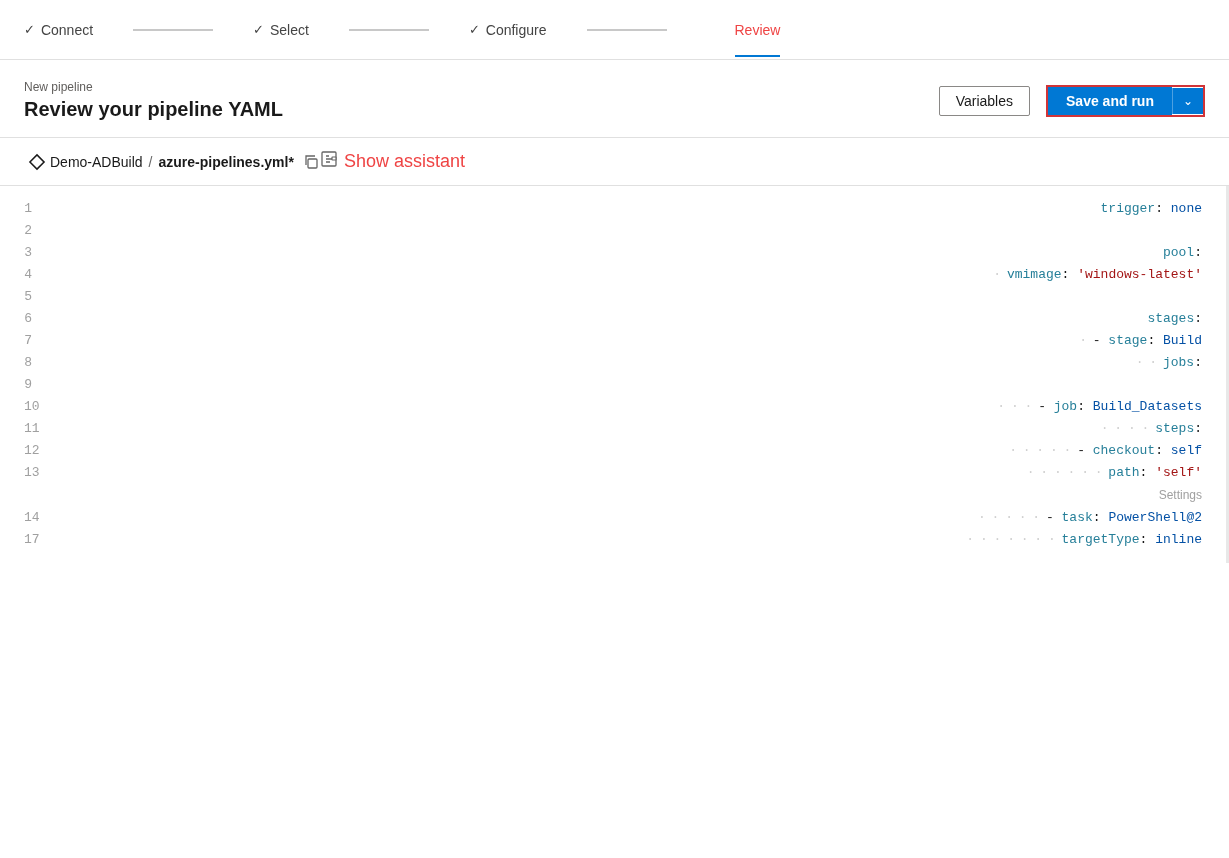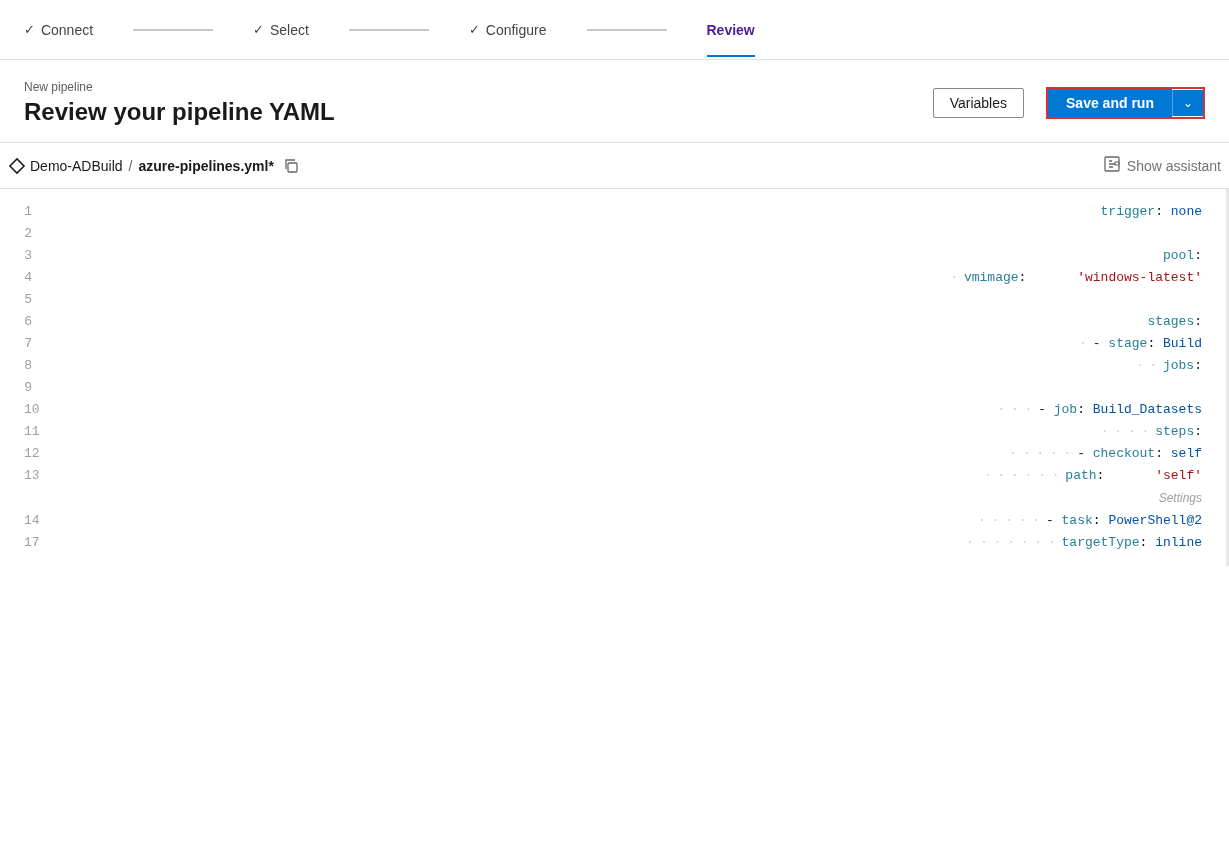--- a/index.html
+++ b/index.html
@@ -21,22 +21,23 @@
     .step-item {
       display: flex;
       align-items: center;
       gap: 6px;
       padding: 0 40px 0 0;
       font-size: 14px;
       color: #666;
       position: relative;
     }
     .step-item.active {
-      color: #4c1d95;
-      font-weight: 700;
+      color: #ef4444;
+      font-weight: 400;
+      margin-left: 28px;
     }
     .step-item.active::after {
       content: '';
       position: absolute;
       bottom: -19px;
       left: 0;
       right: 40px;
       height: 2px;
       background: #0078d4;
     }
@@ -62,28 +63,28 @@
       display: flex;
       justify-content: space-between;
     }
     .page-header-left {}
     .breadcrumb {
       font-size: 12px;
       color: #605e5c;
       margin-bottom: 4px;
     }
     .page-title {
-      font-size: 24px;
+      font-size: 20px;
       font-weight: 700;
       color: #1a1a1a;
     }
     .page-header-right {
       display: flex;
       align-items: center;
-      gap: 22px;
+      gap: 16px;
     }
     .btn-variables {
       padding: 6px 16px;
       background: #fff;
       border: 1px solid #8a8886;
       border-radius: 2px;
       font-size: 14px;
       cursor: pointer;
       color: #1a1a1a;
     }
@@ -113,22 +114,21 @@
       font-size: 12px;
     }
 
     
     .editor-area {
       padding: 0;
     }
     .editor-toolbar {
       display: flex;
       align-items: center;
-      justify-content: space-between;
-      padding: 12px 8px;
+      padding: 12px 28px;
       border-bottom: 1px solid #e0e0e0;
     }
     .editor-file-path {
       display: flex;
       align-items: center;
       gap: 4px;
       font-size: 14px;
     }
     .file-icon {
       width: 18px;
@@ -147,22 +147,22 @@
       align-items: center;
       justify-content: center;
       cursor: pointer;
       color: #666;
       margin-left: 4px;
     }
     .show-assistant-btn {
       display: flex;
       align-items: center;
       gap: 6px;
-      font-size: 14px;
-      color: #737373;
+      font-size: 18px;
+      color: #ef4444;
       cursor: pointer;
       border: none;
       background: none;
     }
     .assistant-icon {
       color: #666;
     }
 
     
     .code-editor {
@@ -186,29 +186,28 @@
       user-select: none;
       font-size: 13px;
     }
     .line-content {
       flex: 1;
       white-space: pre;
       text-align: right;
     }
     .kw { color: #267f99; } 
     .val { color: #0451a5; } 
-    .str { color: #a31515; margin-left: 43px; } 
+    .str { color: #a31515; } 
     .indent-dots {
       color: #d0d0d0;
       letter-spacing: -1px;
     }
     .settings-label {
       color: #a0a0a0;
       font-size: 12px;
-      font-style: italic;
       font-family: -apple-system, BlinkMacSystemFont, 'Segoe UI', sans-serif;
     }
 
     
     .editor-container {
       position: relative;
       border-right: 3px solid #e8e8e8;
     }
   </style>
 </head>

